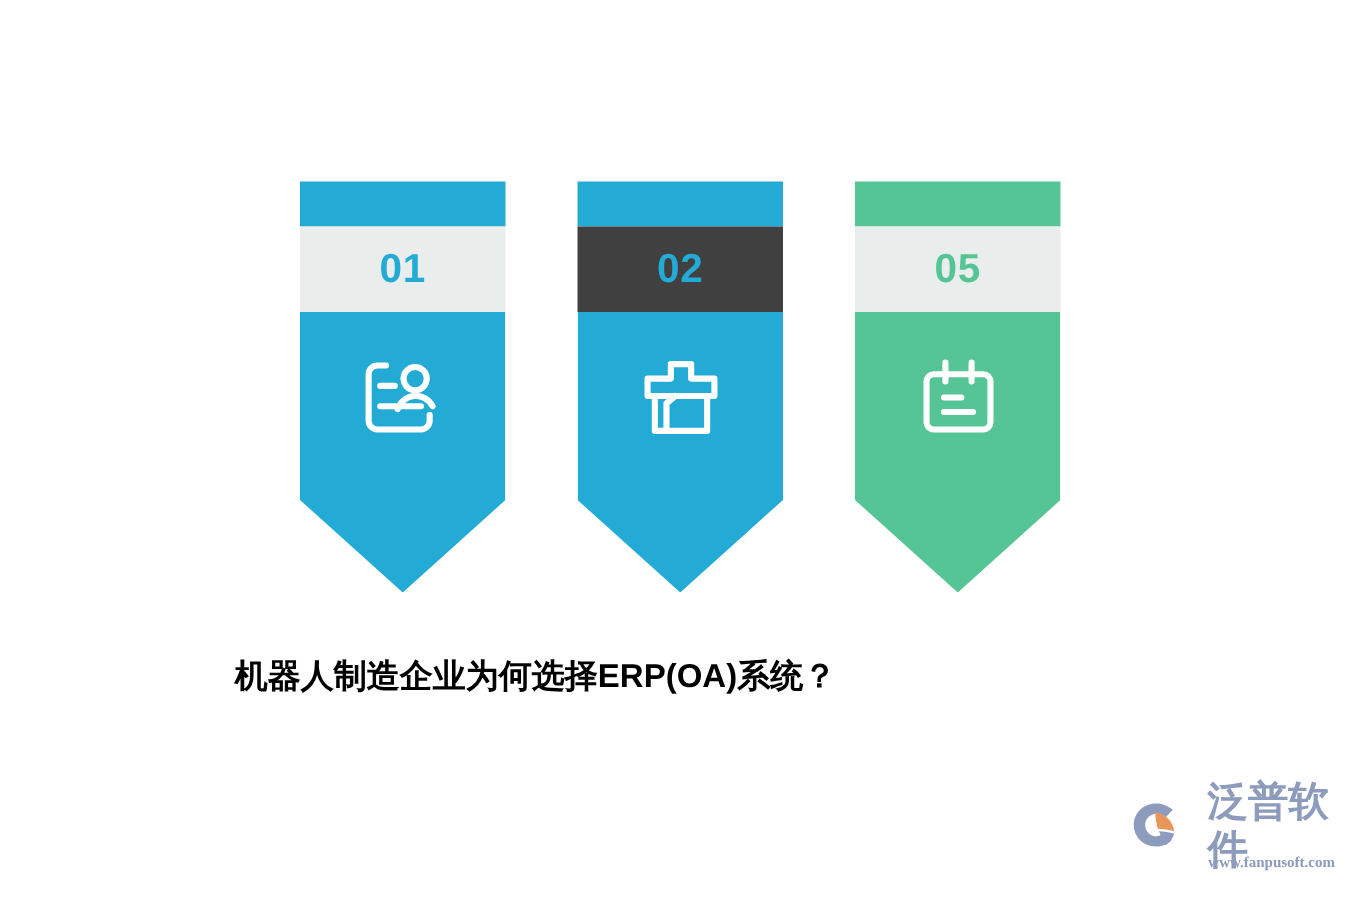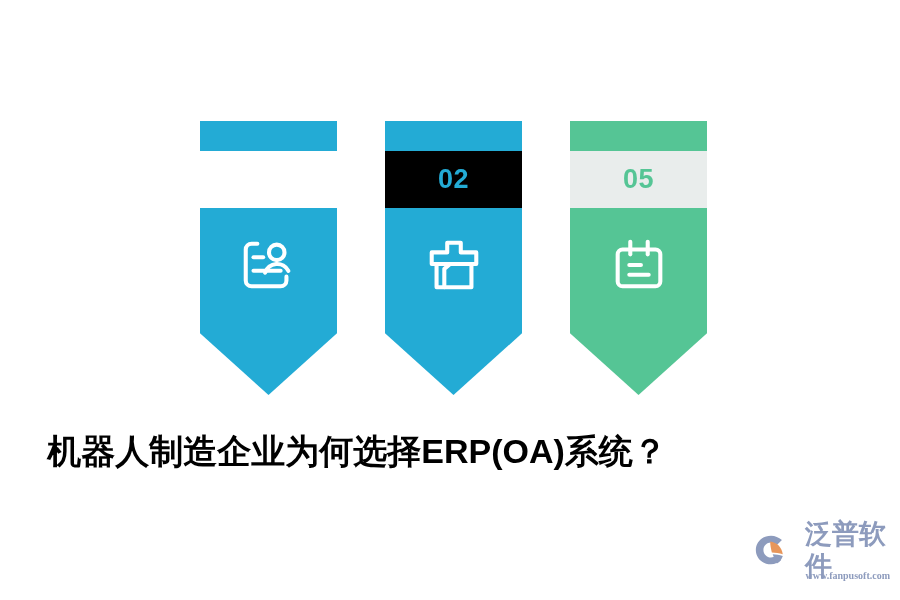--- a/index.html
+++ b/index.html
@@ -94,21 +94,21 @@
   }
 
   
   .headline {
     position: absolute;
     left: 0;
     top: 425px;
     width: 714px;
     text-align: center;
     color: #000000;
-    font-size: 34px;
+    font-size: 22px;
     font-weight: bold;
     line-height: 52px;
     letter-spacing: 0px;
     font-family: "Liberation Sans", "DejaVu Sans", sans-serif;
   }
   .headline .line {
     display: block;
     white-space: nowrap;
   }
 
@@ -152,34 +152,37 @@
 </style>
 </head>
 <body>
 
 <div id="stage" style="background: rgb(255, 255, 255);">
 
   <div class="banner-row">
 
     <div class="banner banner-1">
       <div class="banner-top" style="background: rgb(35, 171, 213);"></div>
+      <div class="banner-plate" style="background: rgb(233, 237, 236);">
+        <span class="banner-number" style="color: rgb(35, 171, 213);">01</span>
+      </div>
       <div class="banner-body" style="background: rgb(35, 171, 213);">
         <svg class="banner-icon" viewBox="0 0 64 64" fill="none" stroke="#ffffff" stroke-width="4.2" stroke-linecap="round" stroke-linejoin="round">
           <path d="M20 10 H14 a6 6 0 0 0 -6 6 V48 a6 6 0 0 0 6 6 H44 a6 6 0 0 0 6 -6 v-4"></path>
           <line x1="16" y1="24" x2="26" y2="24"></line>
           <line x1="16" y1="38" x2="44" y2="38"></line>
           <circle cx="40" cy="19" r="8"></circle>
           <path d="M28 40 a13 13 0 0 1 24 -2"></path>
         </svg>
       </div>
     </div>
 
     <div class="banner banner-2">
       <div class="banner-top" style="background: rgb(35, 171, 213);"></div>
-      <div class="banner-plate" style="background: #000000;">
+      <div class="banner-plate" style="background: #404040;">
         <span class="banner-number" style="color: rgb(35, 171, 213);">02</span>
       </div>
       <div class="banner-body" style="background: rgb(35, 171, 213);">
         <svg class="banner-icon" viewBox="0 0 64 64" fill="none" stroke="#ffffff" stroke-width="4.2" stroke-linecap="round" stroke-linejoin="round">
           <path d="M25 9 H39 V19 H55 V31 H9 V19 H25 Z"></path>
           <path d="M14 31 V55 H50 V31"></path>
           <path d="M22 55 V36 L28 31"></path>
         </svg>
       </div>
     </div>

